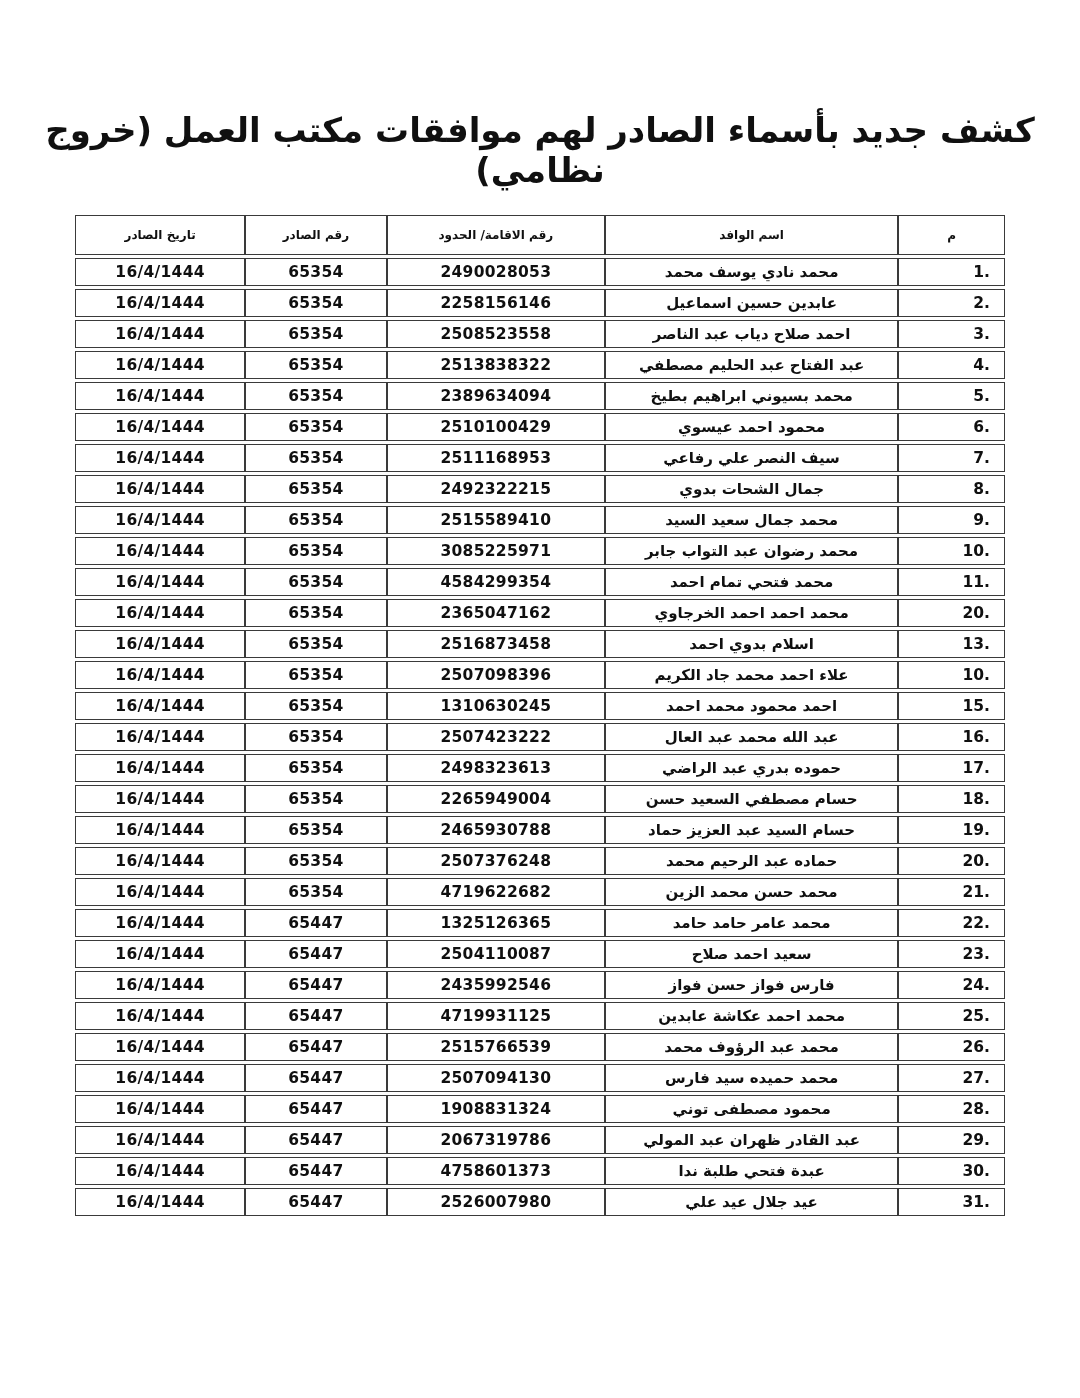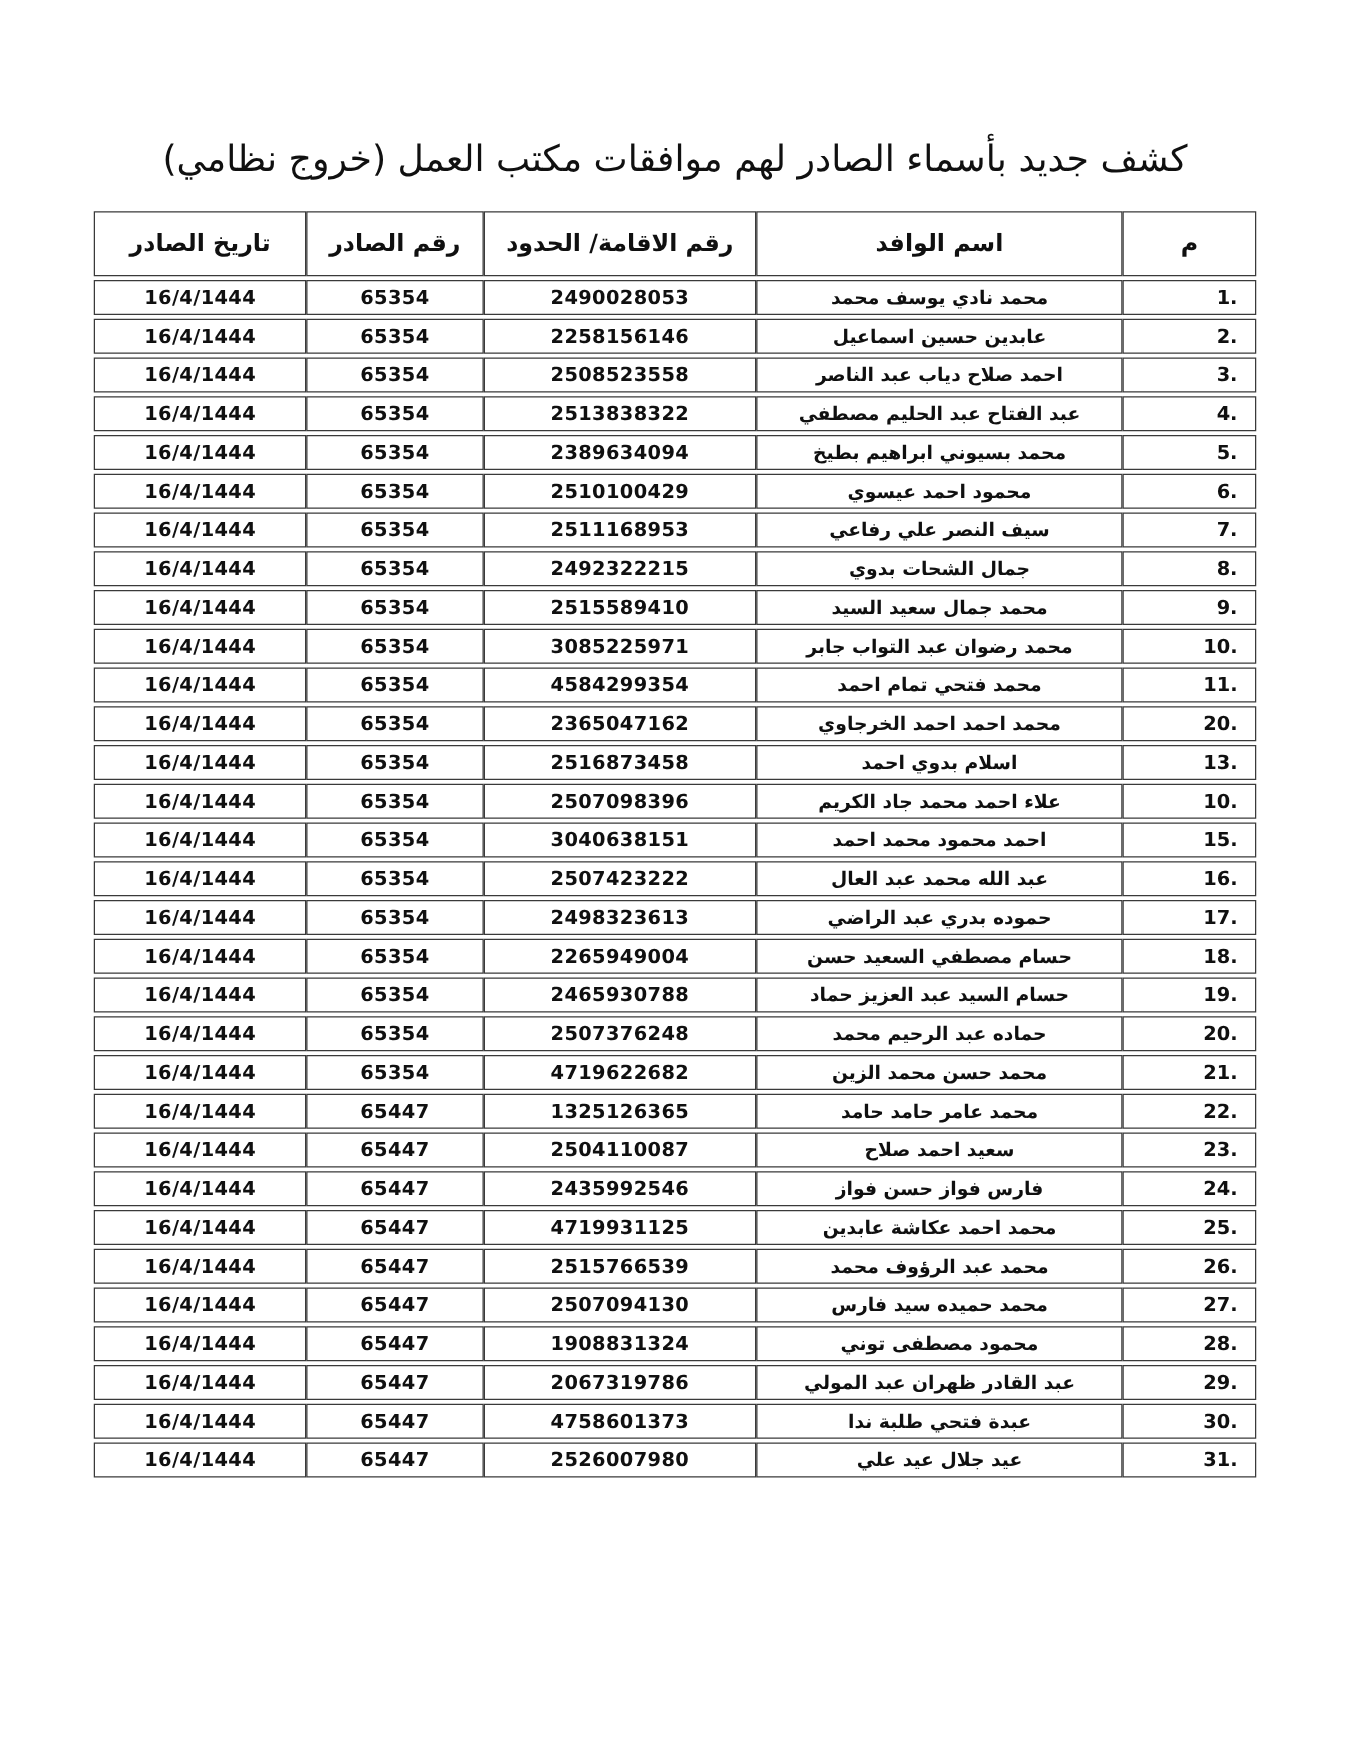--- a/index.html
+++ b/index.html
@@ -18,22 +18,22 @@
   }
   .page{
     width:1080px;
     height:1398px;
     background:var(--paper);
     padding-top:110px;
     overflow:hidden;
   }
   .title{
     text-align:center;
-    font-size:29px;
-    font-weight:normal;
+    font-size:34px;
+    font-weight:bold;
     letter-spacing:0;
     margin:0 40px 22px 40px;
     color:var(--ink);
   }
   table.list{
     width:930px;
     margin:0 auto;
     direction:rtl;
     border-collapse:separate;
     border-spacing:0 3px;
@@ -41,22 +41,22 @@
   }
   th,td{
     border:1.5px solid var(--border);
     text-align:center;
     vertical-align:middle;
     font-weight:bold;
     overflow:hidden;
     white-space:nowrap;
   }
   th{
-    height:52px;
-    font-size:19px;
+    height:40px;
+    font-size:12px;
   }
   td{
     height:28px;
     font-size:15px;
   }
   td.num{
     font-size:15.5px;
     letter-spacing:0.3px;
   }
   td.serial{
@@ -204,21 +204,21 @@
     <td class="serial">10.</td>
     <td class="name">علاء احمد محمد جاد الكريم</td>
     <td class="num">2507098396</td>
     <td class="num">65354</td>
     <td class="num">16/4/1444</td>
   </tr>
 
   <tr>
     <td class="serial">15.</td>
     <td class="name">احمد محمود محمد احمد</td>
-    <td class="num">3040638151</td>
+    <td class="num">1310630245</td>
     <td class="num">65354</td>
     <td class="num">16/4/1444</td>
   </tr>
 
   <tr>
     <td class="serial">16.</td>
     <td class="name">عبد الله محمد عبد العال</td>
     <td class="num">2507423222</td>
     <td class="num">65354</td>
     <td class="num">16/4/1444</td>

